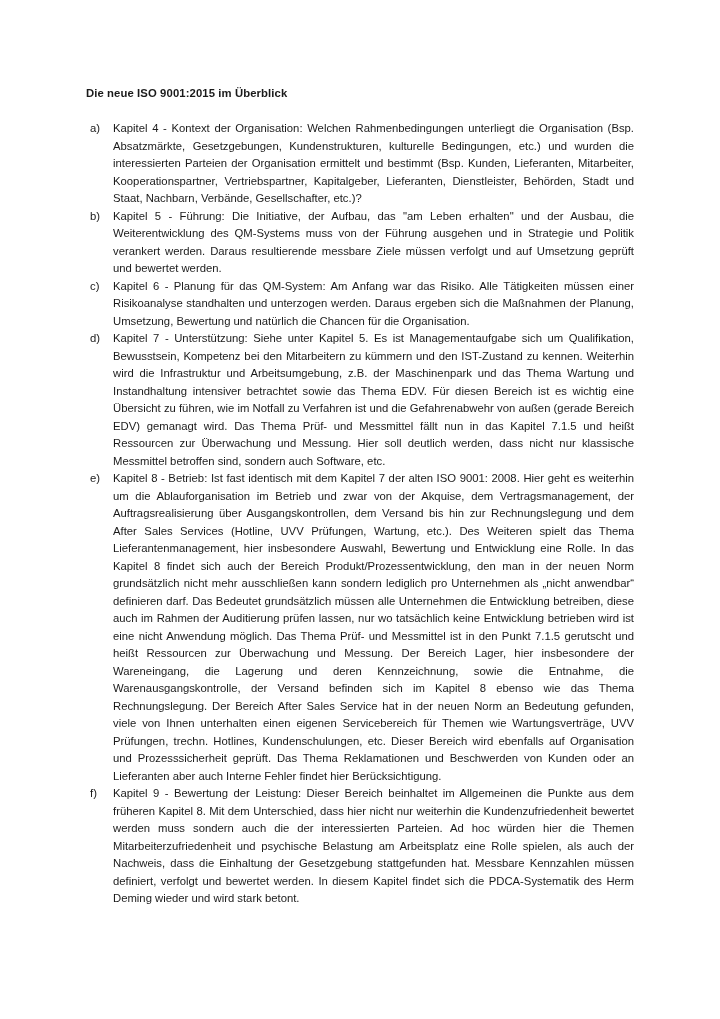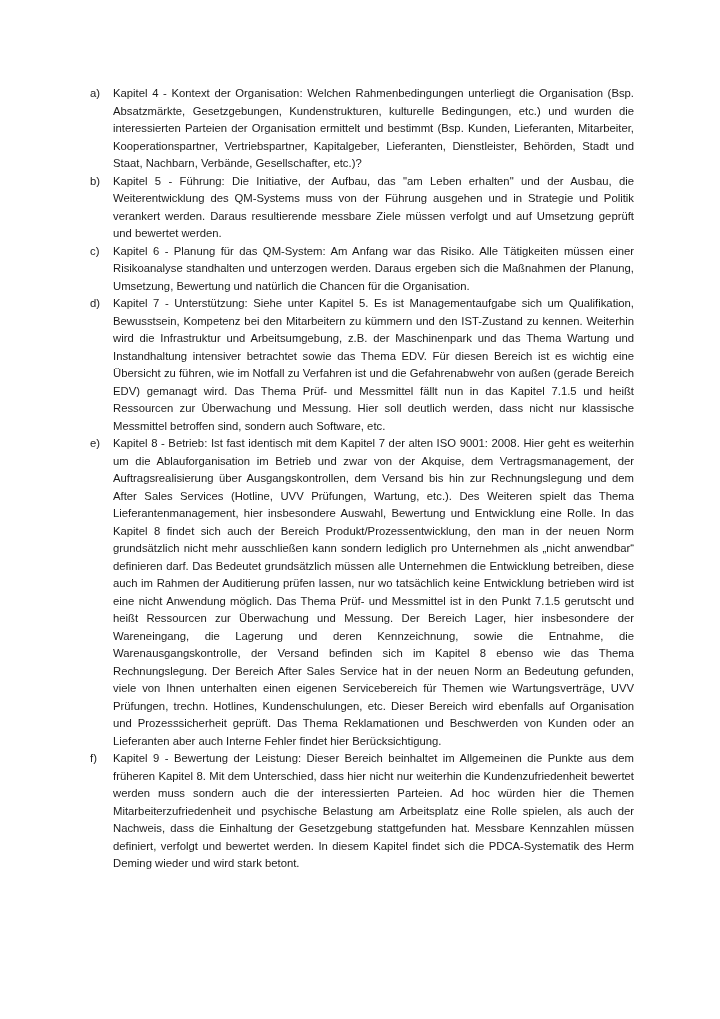--- a/index.html
+++ b/index.html
@@ -39,20 +39,21 @@
     position: absolute;
     left: 4px;
     top: 0;
     text-align: left;
   }
 </style>
 </head>
 <body>
 
 <div class="page">
+  <p class="doc-title">Die neue ISO 9001:2015 im Überblick</p>
 
   <div class="doc-list">
 
     <div class="list-item">
       <span class="marker">a)</span>
       <span>Kapitel 4 - Kontext der Organisation: Welchen Rahmenbedingungen unterliegt die Organisation (Bsp. Absatzmärkte, Gesetzgebungen, Kundenstrukturen, kulturelle Bedingungen, etc.) und wurden die interessierten Parteien der Organisation ermittelt und bestimmt (Bsp. Kunden, Lieferanten, Mitarbeiter, Kooperationspartner, Vertriebspartner, Kapitalgeber, Lieferanten, Dienstleister, Behörden, Stadt und Staat, Nachbarn, Verbände, Gesellschafter, etc.)?</span>
     </div>
 
     <div class="list-item">
       <span class="marker">b)</span>

